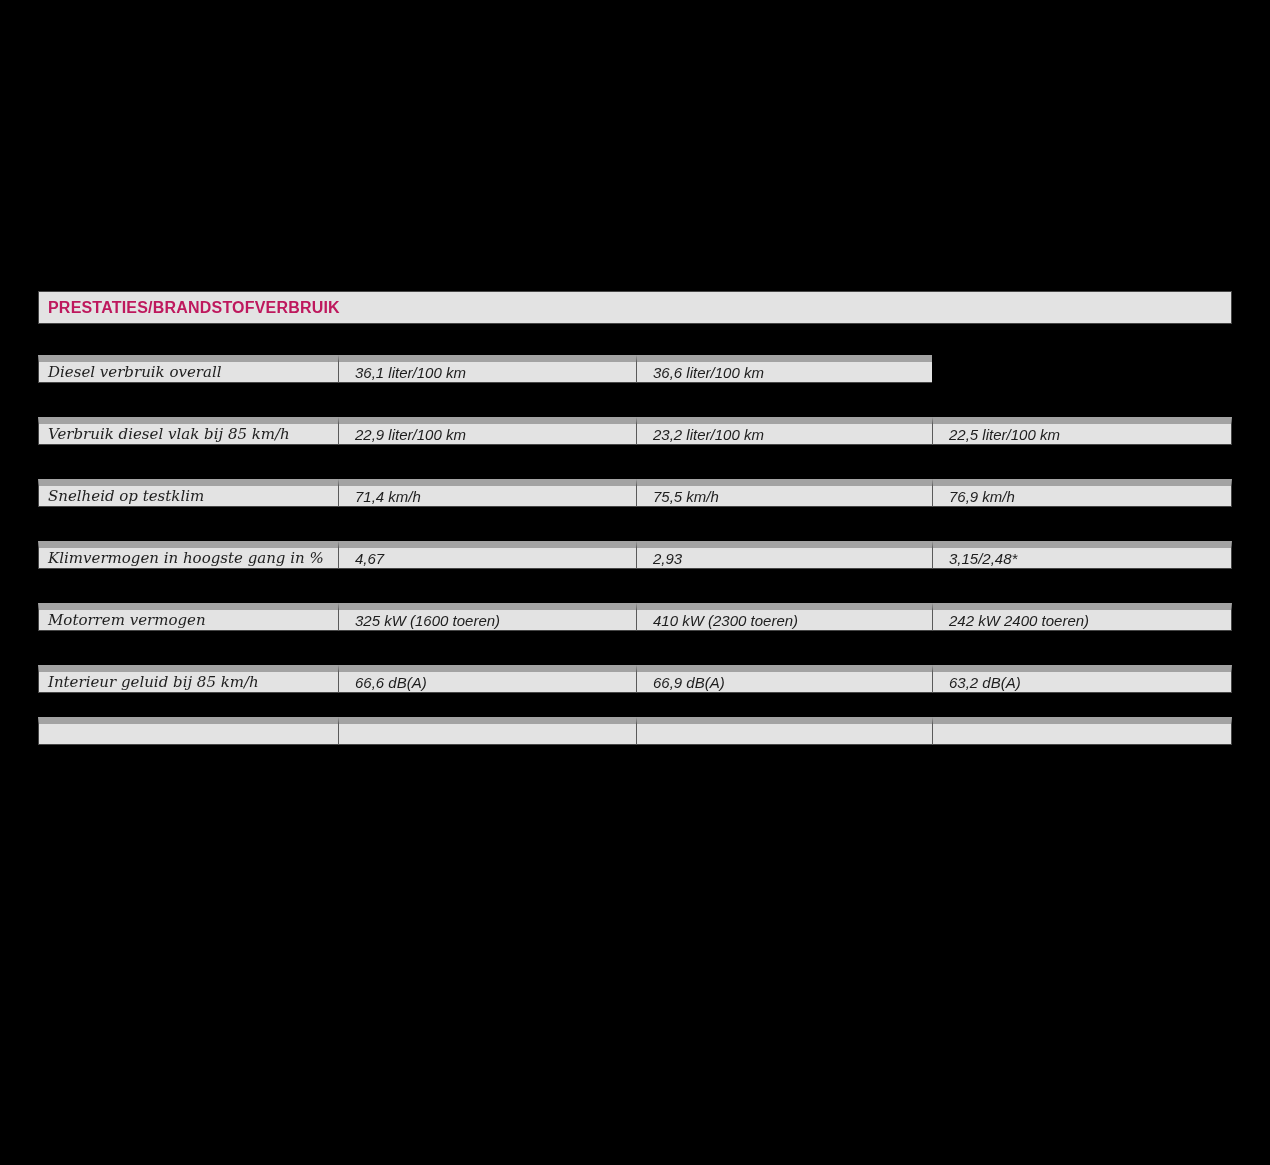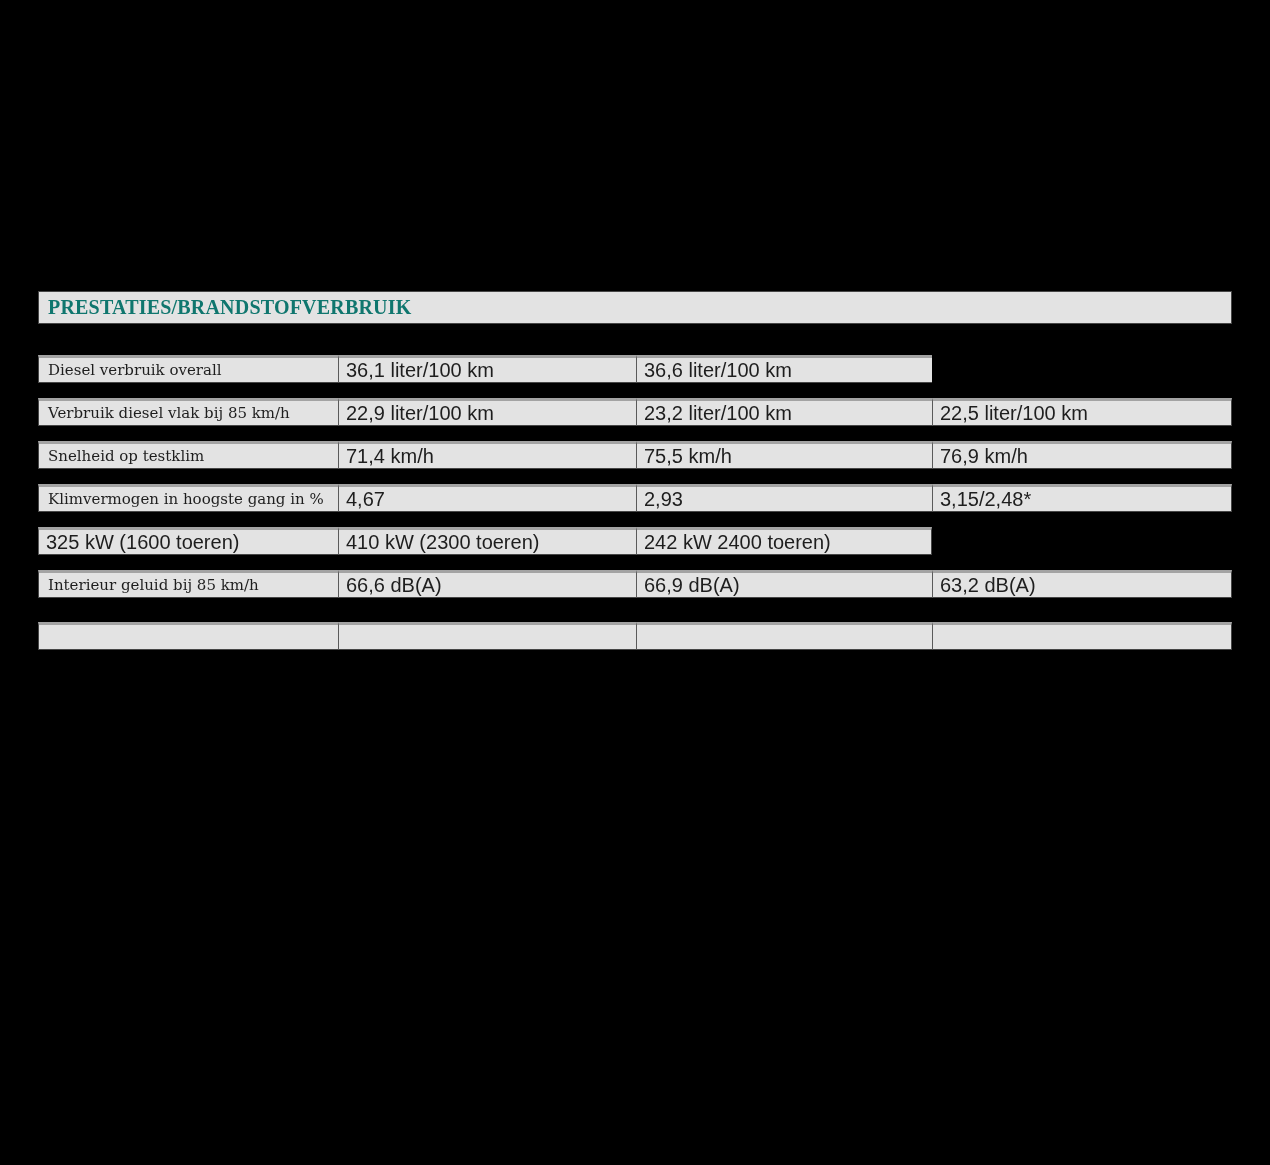--- a/index.html
+++ b/index.html
@@ -29,58 +29,59 @@
     box-sizing: border-box;
     height: 33px;
     background: #e3e3e3;
     border: 1px solid #474747;
     display: flex;
     align-items: center;
     padding-left: 9px;
     margin-bottom: 31px;
   }
   .header-title {
-    font-family: Liberation Serif, serif;
+    font-family: Liberation Sans, sans-serif;
     font-weight: bold;
-    font-size: 20px;
-    color: #0f766e;
+    font-size: 16px;
+    color: #be185d;
     letter-spacing: 0.2px;
     white-space: nowrap;
   }
   .rows .row {
     box-sizing: border-box;
     height: 28px;
     display: grid;
     grid-template-columns: 300px 298px 296px 300px;
-    margin-top: 15px;
+    margin-top: 34px;
   }
   .rows .row:first-child { margin-top: 0; }
   .rows .row:last-child  { margin-top: 24px; }
   .cell {
     box-sizing: border-box;
     background: #e3e3e3;
-    border-top: 3px solid #a3a3a3;
+    border-top: 7px solid #a3a3a3;
     border-bottom: 1px solid #464646;
     display: flex;
     align-items: center;
     overflow: hidden;
     white-space: nowrap;
     color: #1e1e1e;
+    font-style: italic;
   }
   .cell.c0 {
     border-left: 1px solid #464646;
     padding-left: 9px;
     font-family: "DejaVu Serif", serif;
     font-size: 15px;
   }
   .cell.c1, .cell.c2, .cell.c3 {
     border-left: 1px solid #5a5a5a;
-    padding-left: 7px;
+    padding-left: 16px;
     font-family: "Liberation Sans", sans-serif;
-    font-size: 20px;
+    font-size: 15px;
   }
   .cell.c3 {
     border-right: 1px solid #464646;
   }
 </style>
 </head>
 <body>
 
 <div class="stage">
   <div class="spec-table">
@@ -105,20 +106,21 @@
           <div class="cell c2">75,5 km/h</div>
           <div class="cell c3">76,9 km/h</div>
         </div>
         <div class="row">
           <div class="cell c0">Klimvermogen in hoogste gang in %</div>
           <div class="cell c1">4,67</div>
           <div class="cell c2">2,93</div>
           <div class="cell c3">3,15/2,48*</div>
         </div>
         <div class="row">
+          <div class="cell c0">Motorrem vermogen</div>
           <div class="cell c1">325 kW (1600 toeren)</div>
           <div class="cell c2">410 kW (2300 toeren)</div>
           <div class="cell c3">242 kW 2400 toeren)</div>
         </div>
         <div class="row">
           <div class="cell c0">Interieur geluid bij 85 km/h</div>
           <div class="cell c1">66,6 dB(A)</div>
           <div class="cell c2">66,9 dB(A)</div>
           <div class="cell c3">63,2 dB(A)</div>
         </div>

